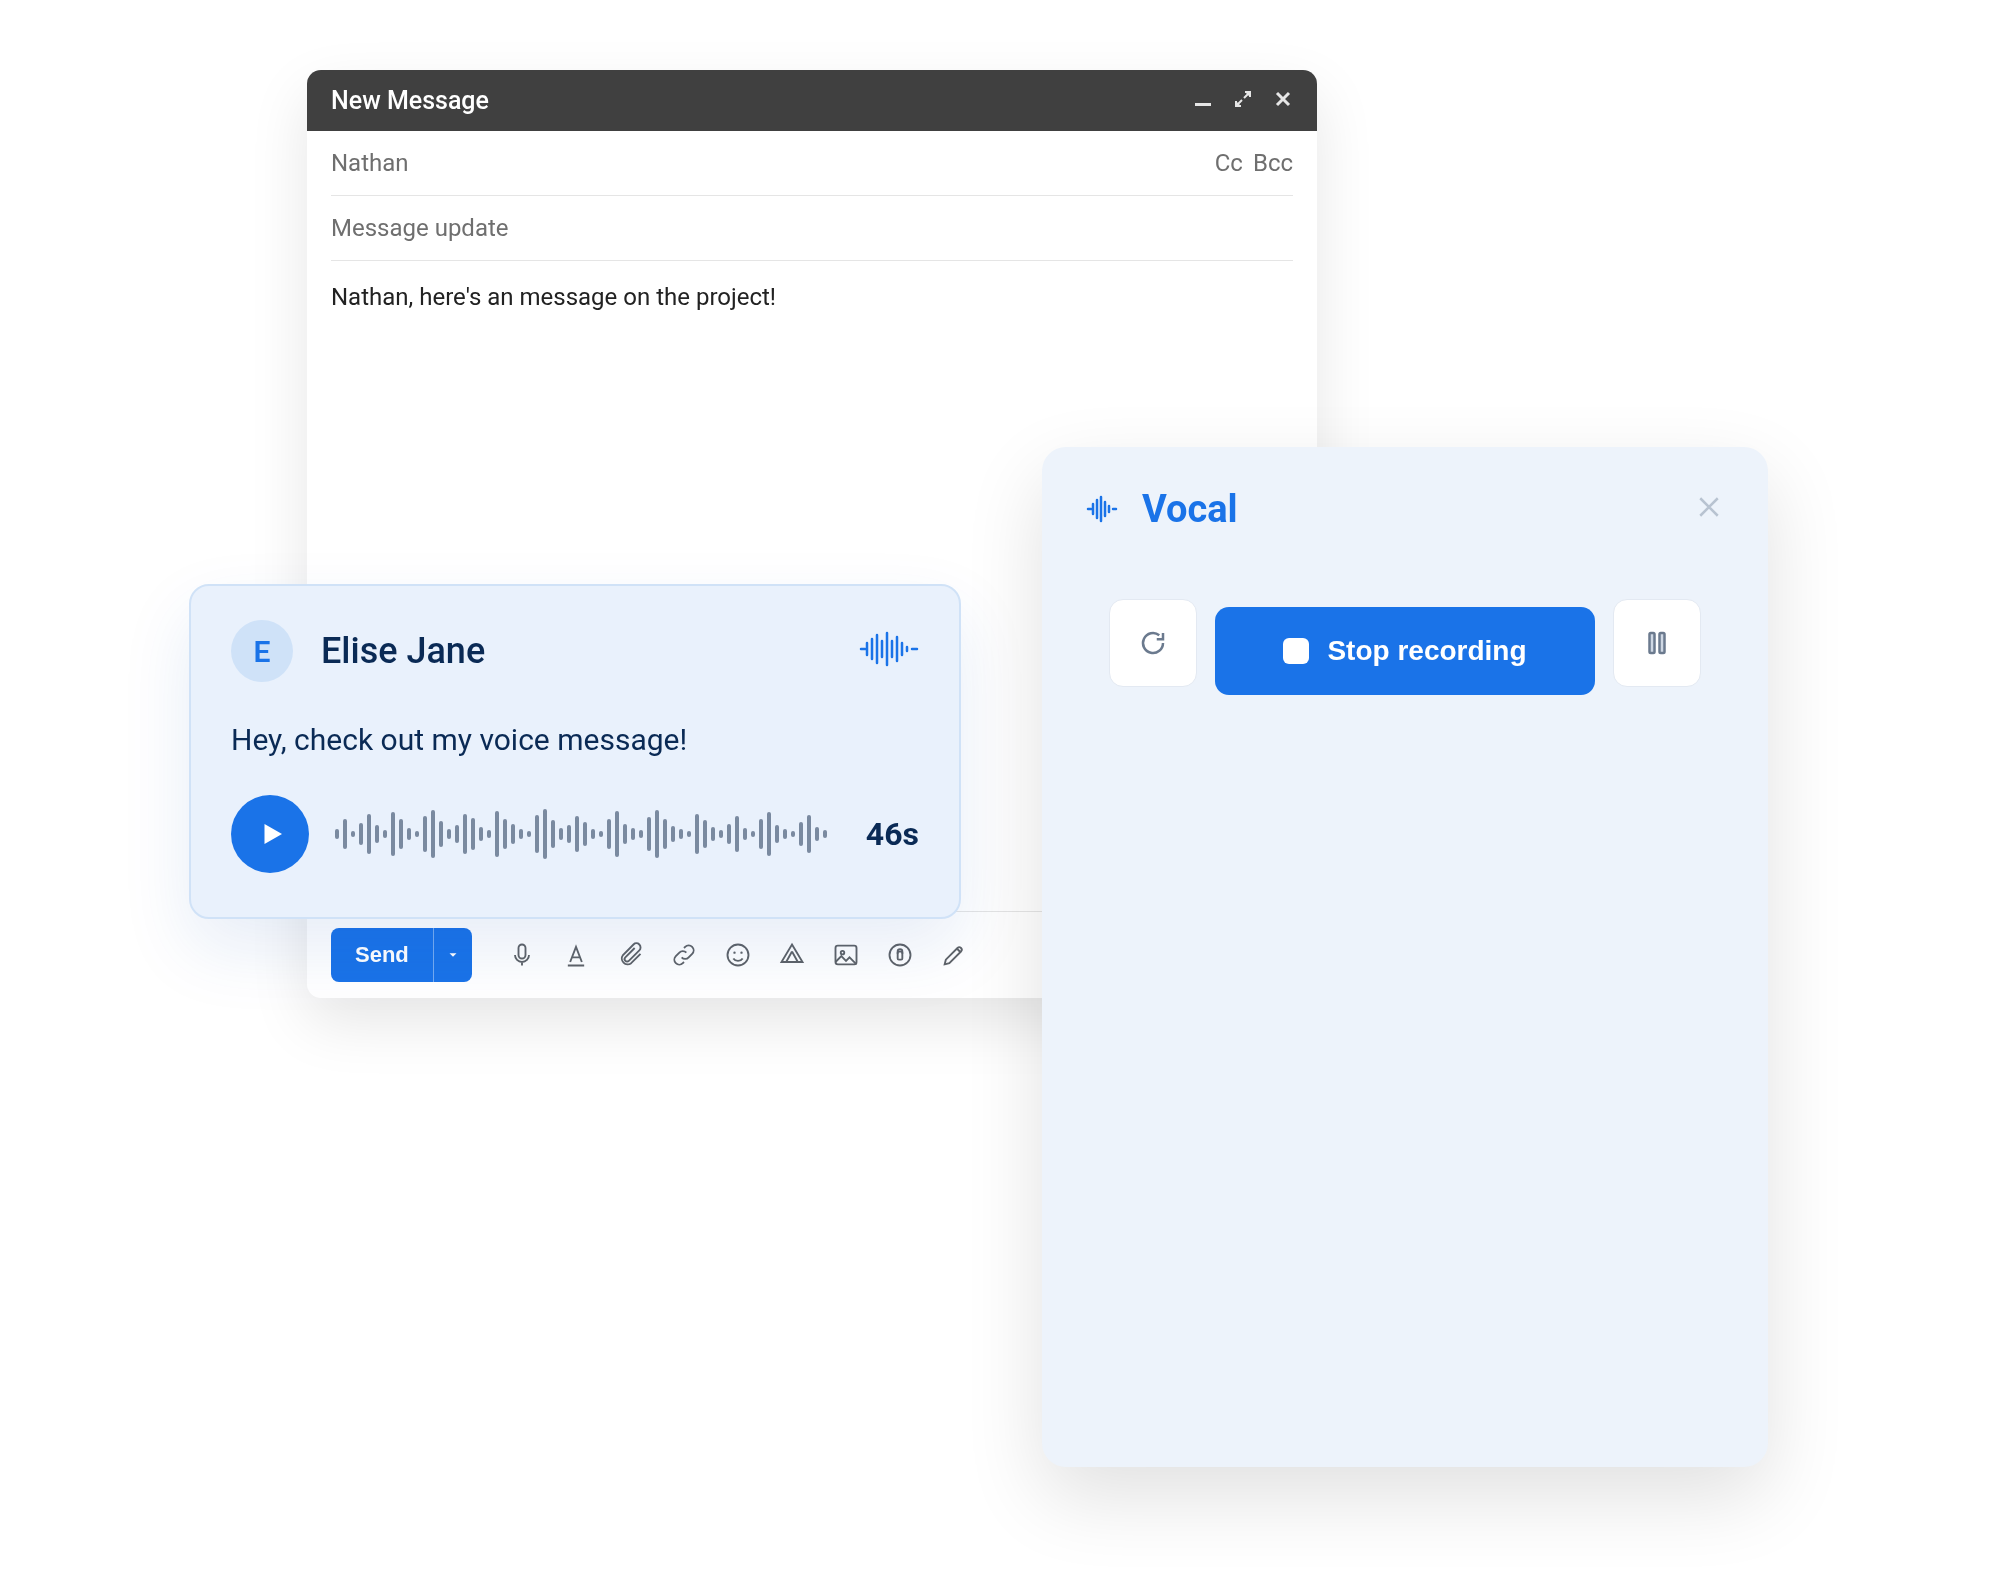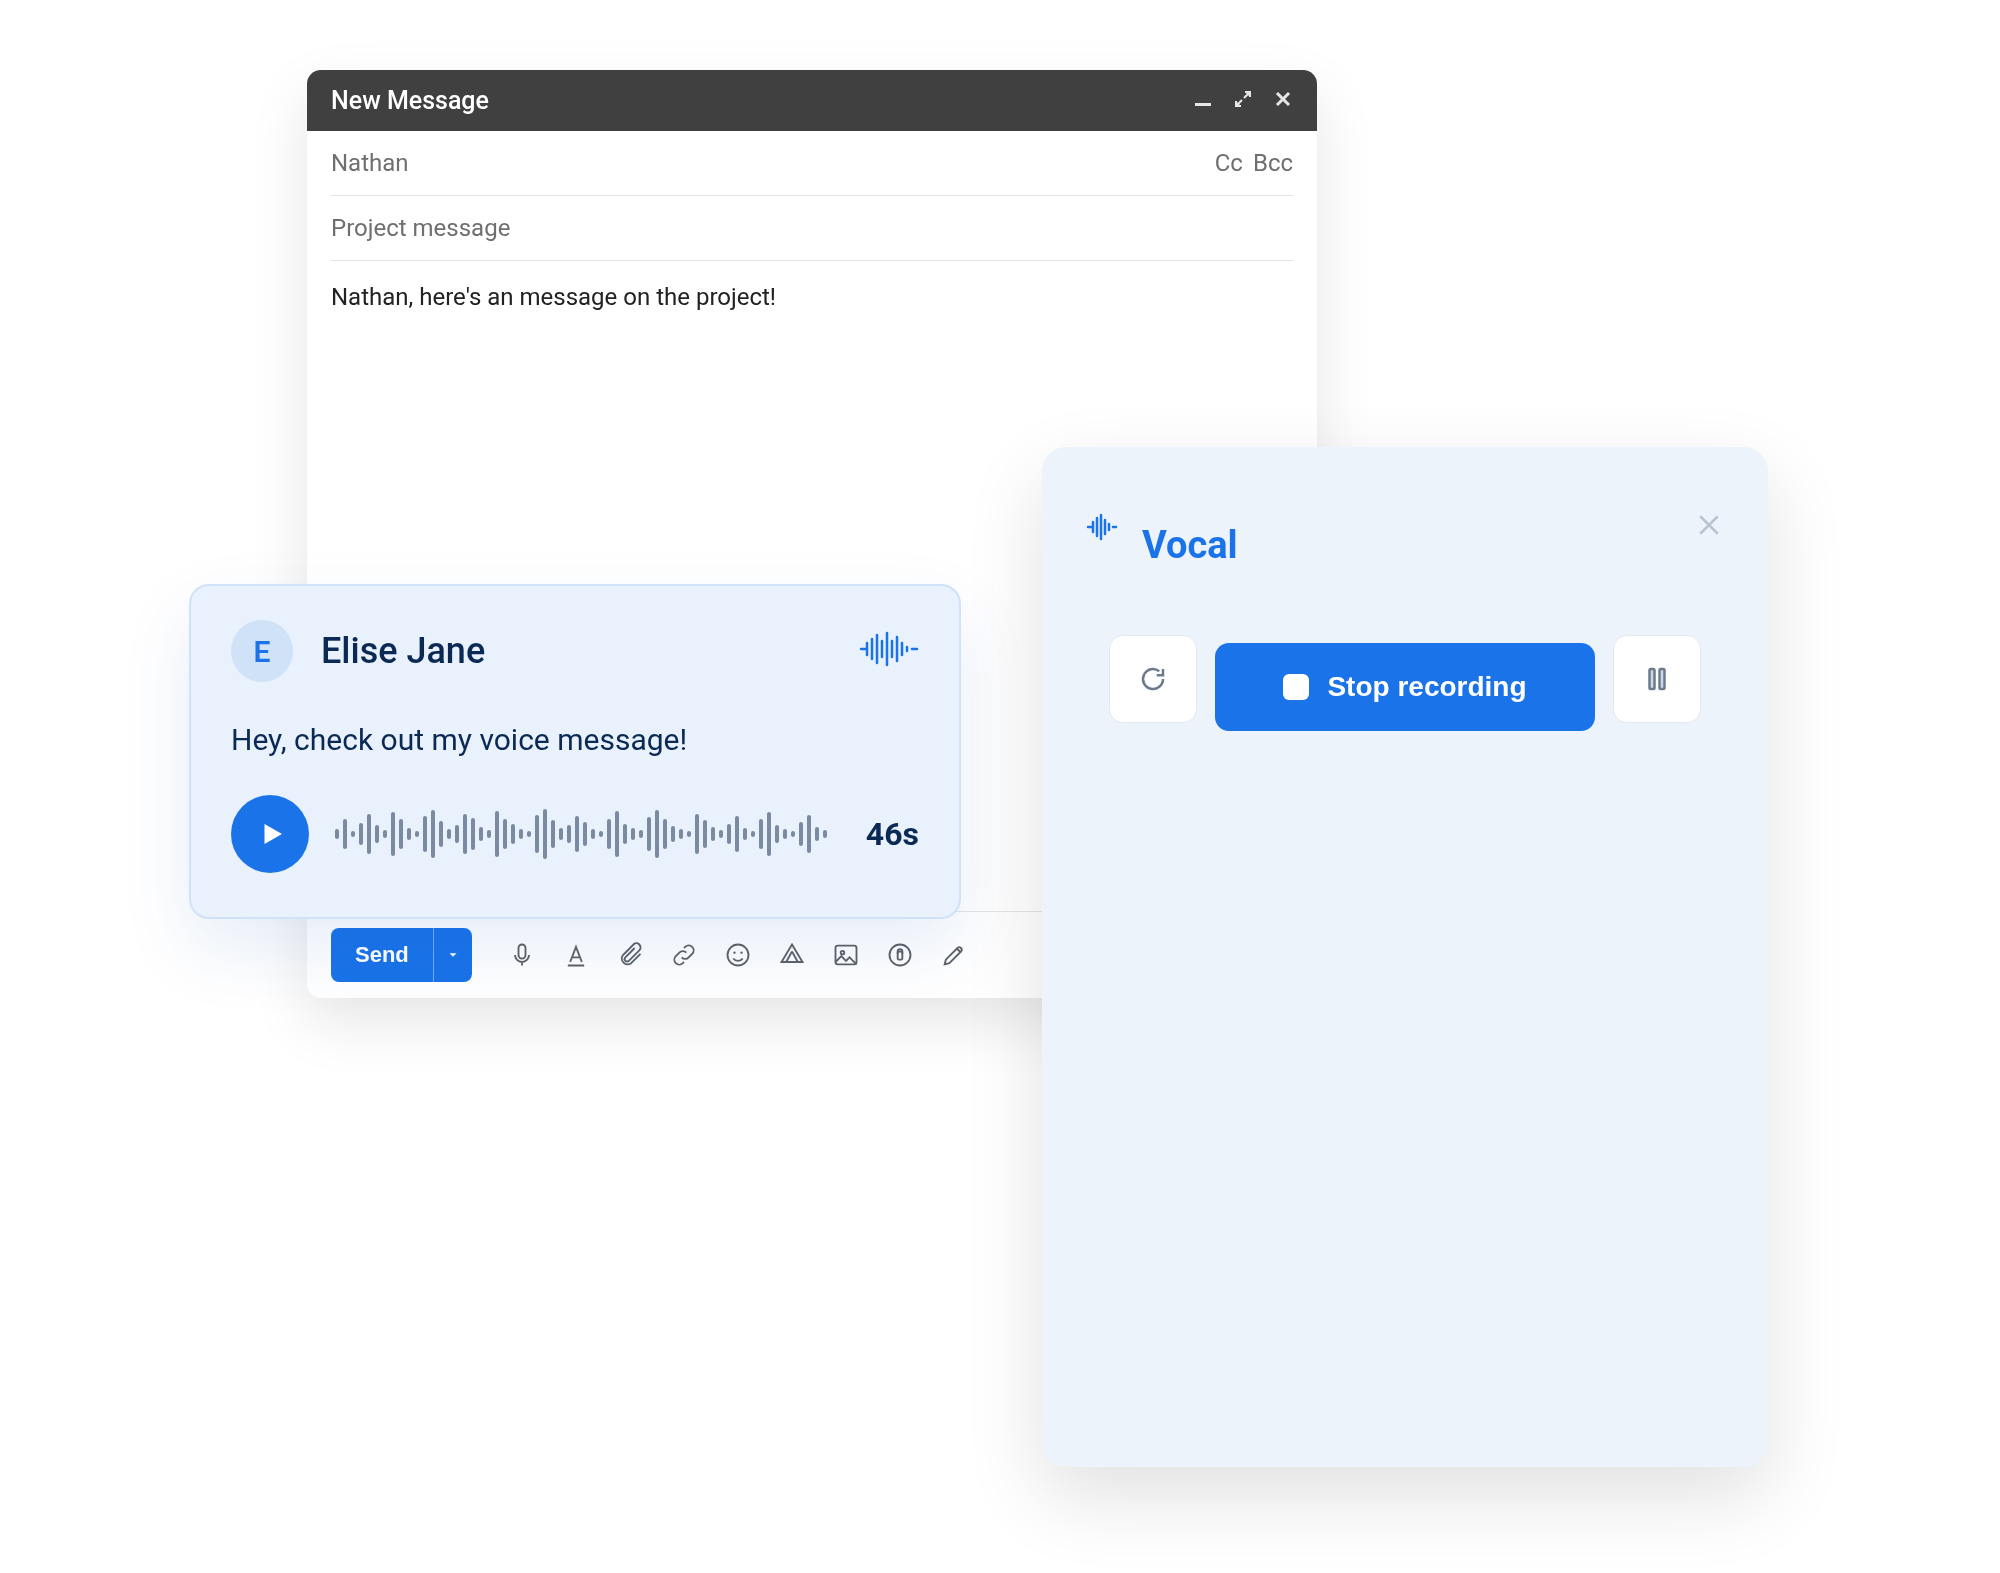--- a/index.html
+++ b/index.html
@@ -128,21 +128,21 @@
     top: 447px;
     width: 726px;
     height: 1020px;
     background: #edf3fb;
     border-radius: 24px;
     box-shadow: 0 30px 80px rgba(0,0,0,.12);
     padding: 40px 44px;
   }
   .rec-top { display:flex; align-items:center; justify-content:space-between; }
   .brand { display:flex; align-items:center; gap:10px; }
-  .brand-text { font-size: 38px; font-weight:700; color:#1a73e8;margin-top:36px; }
+  .brand-text { font-size: 38px; font-weight:700; color:#1a73e8; }
   .brand svg { stroke:#1a73e8; }
   .rec-close svg { width:30px; height:30px; stroke:#b8c3d1; stroke-width:2; }
 
   .rec-status { text-align:center; margin-top: 130px; font-size: 32px; color:#1a73e8; font-weight:500; }
   .rec-timer { text-align:center; font-size: 160px; font-weight:700; color:#1a73e8; letter-spacing: 2px; margin-top: 6px; }
 
   .rec-controls { display:flex; align-items:center; gap:18px; margin-top: 60px; justify-content:center; }
   .small-btn {
     width: 88px; height: 88px; border-radius: 14px; background:#fff;
     border:1px solid #e3e9f2; display:flex; align-items:center; justify-content:center;
@@ -185,21 +185,21 @@
 
   <div class="compose-body">
     <div class="compose-row">
       <span>Nathan</span>
       <span class="ccbcc">
         <span>Cc</span>
         <span>Bcc</span>
       </span>
     </div>
     <div class="compose-row">
-      <span>Project message</span>
+      <span>Message update</span>
     </div>
     <div class="compose-message">
       <span>Nathan, here's an message on the project!</span>
     </div>
   </div>
 
   <div class="compose-toolbar">
     <div class="send-group">
       <button class="send-btn">Send</button>
       <button class="send-drop">

